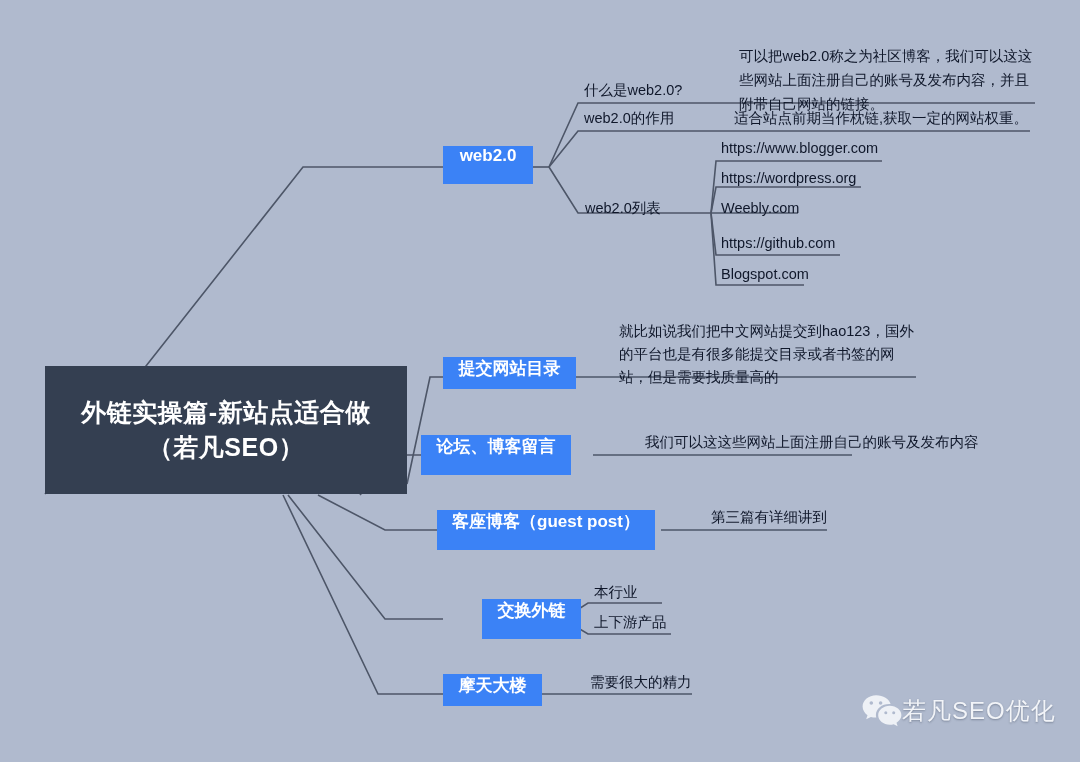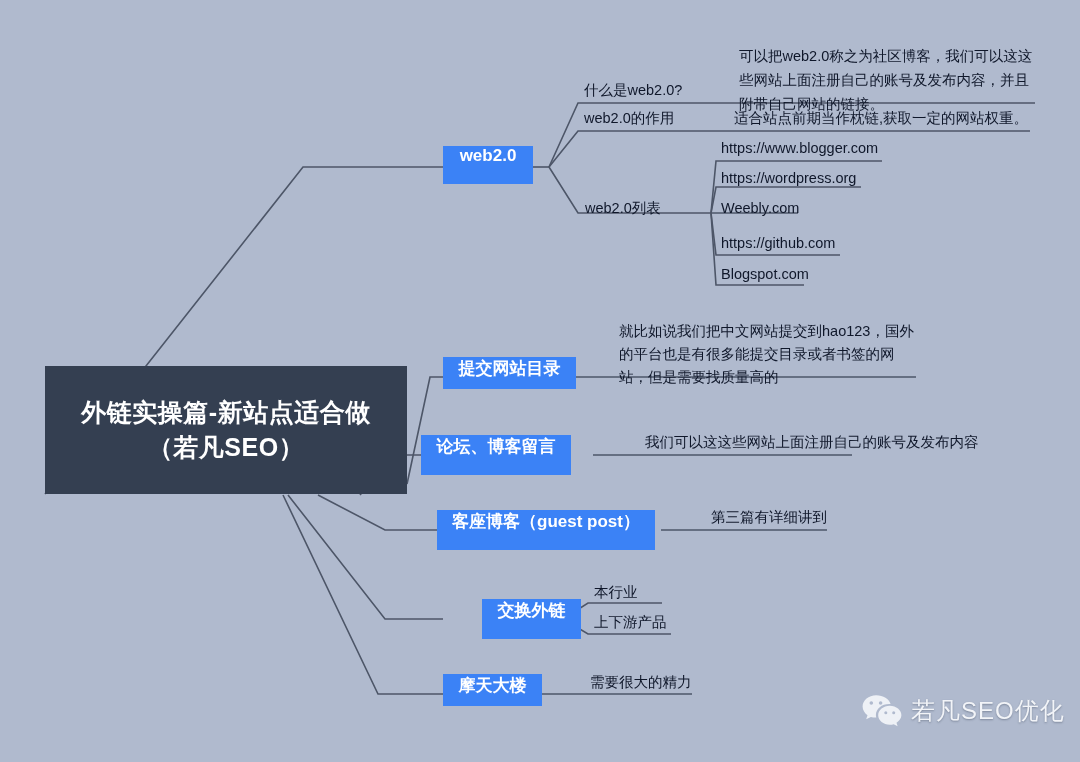--- a/index.html
+++ b/index.html
@@ -81,21 +81,20 @@
   }
   .lbl.wrap { white-space: normal; }
 
   
   .watermark {
     position: absolute;
     left: 862px;
     top: 694px;
     display: flex;
     align-items: center;
-    gap: 9px;
     z-index: 6;
   }
   .watermark .wm-text {
     color: #f2f4f8;
     font-size: 24px;
     letter-spacing: 1px;
     text-shadow: 0 1px 2px rgba(60,70,90,0.45);
   }
   .wechat-icon { display: block; }
 </style>

